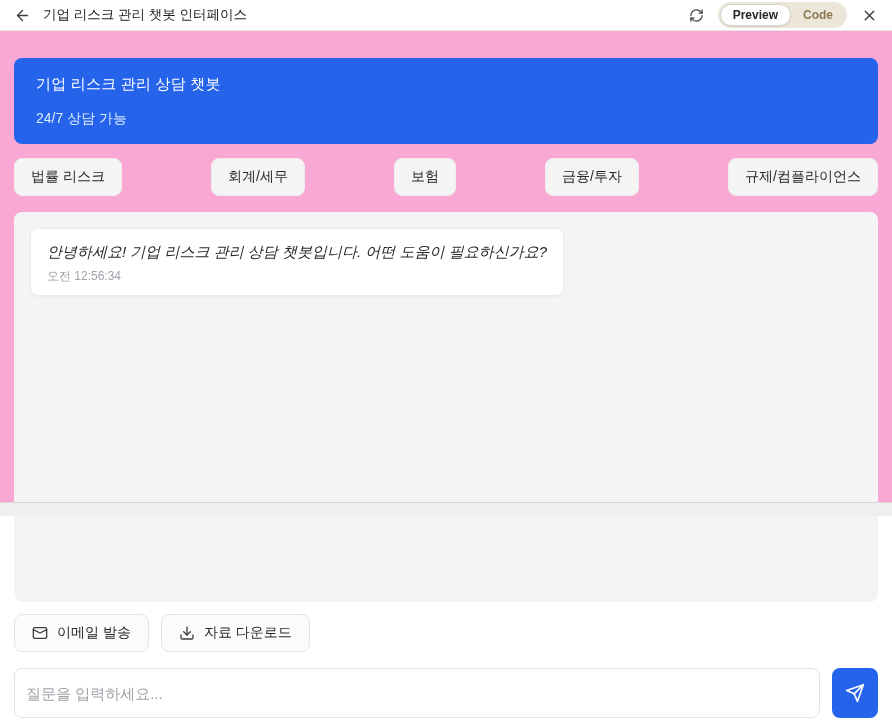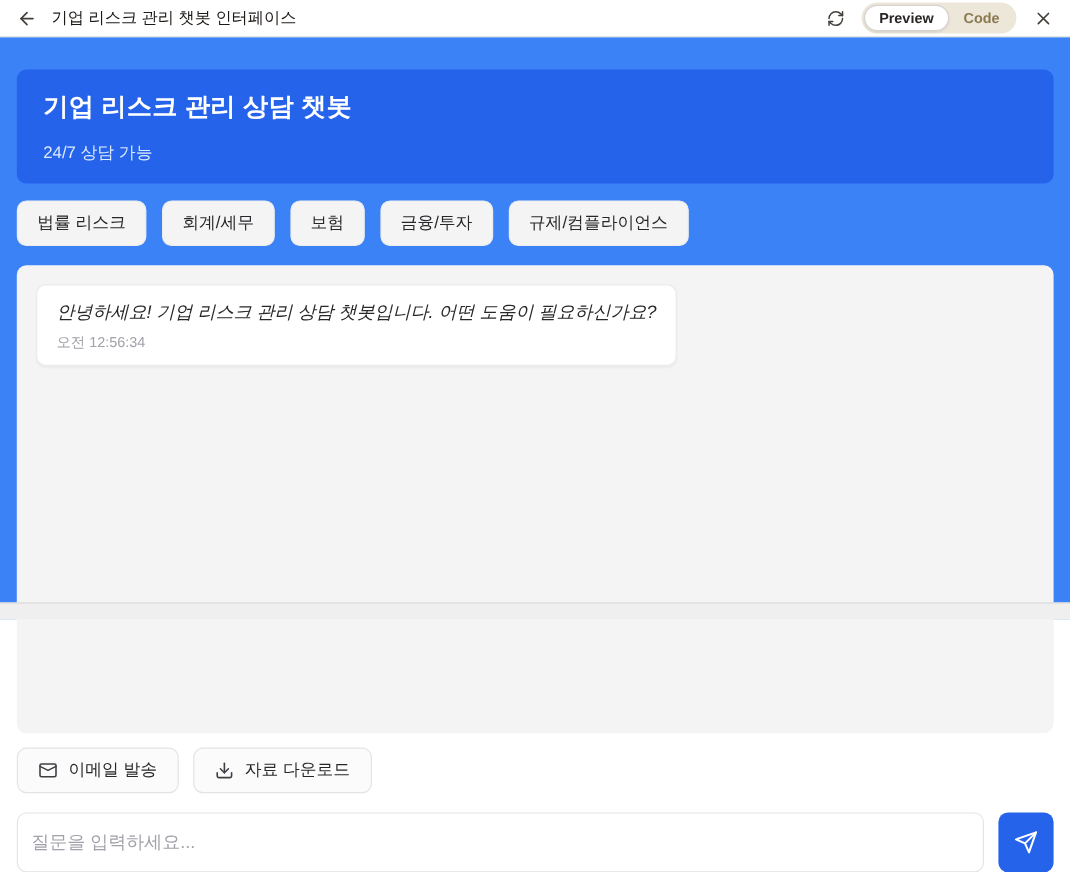--- a/index.html
+++ b/index.html
@@ -3,21 +3,21 @@
 <meta charset="utf-8">
 <style>
   * { margin:0; padding:0; box-sizing:border-box; }
   html,body { width:892px; height:727px; }
   body {
     font-family:"Liberation Sans","DejaVu Sans",sans-serif;
     background:#ffffff;
     color:#27272a;
     overflow:hidden;
   }
-  .window { position:relative; width:892px; height:516px; background:#3b82f6; }
+  .window { position:relative; width:892px; height:516px; background:#f9a8d4; }
 
   
   .topbar {
     height:31px;
     display:flex; align-items:center; gap:10px;
     padding:0 12px;
     border-bottom:1px solid #e7e5e4;
     background:#ffffff;
   }
   .icon-btn {
@@ -44,24 +44,24 @@
 
   
   .content { padding:27px 14px 0; }
 
   .hero {
     background:var(--primary,#2563eb);
     border-radius:8px;
     padding:17px 22px 16px;
     color:#ffffff;
   }
-  .hero-title { font-size:21px; font-weight:700; letter-spacing:.2px; margin-bottom:8px; }
+  .hero-title { font-size:15px; font-weight:400; letter-spacing:.2px; margin-bottom:8px; }
   .hero-subtitle { font-size:14px; color:var(--hero_subtitle,#dbeafe);margin-top:16px; }
 
-  .chips { display:flex; gap:13px; margin:14px 0 16px; }
+  .chips { display:flex; gap:13px; margin:14px 0 16px;justify-content:space-between; }
   .chip {
     background:#f4f4f5; border:1px solid #ededee; border-radius:8px;
     padding:9px 16px; font-family:inherit; font-size:14px; color:#27272a;
     cursor:pointer; white-space:nowrap;
   }
 
   .chat-area {
     background:var(--chat_bg,#f4f4f5);
     border-radius:8px;
     height:390px;

